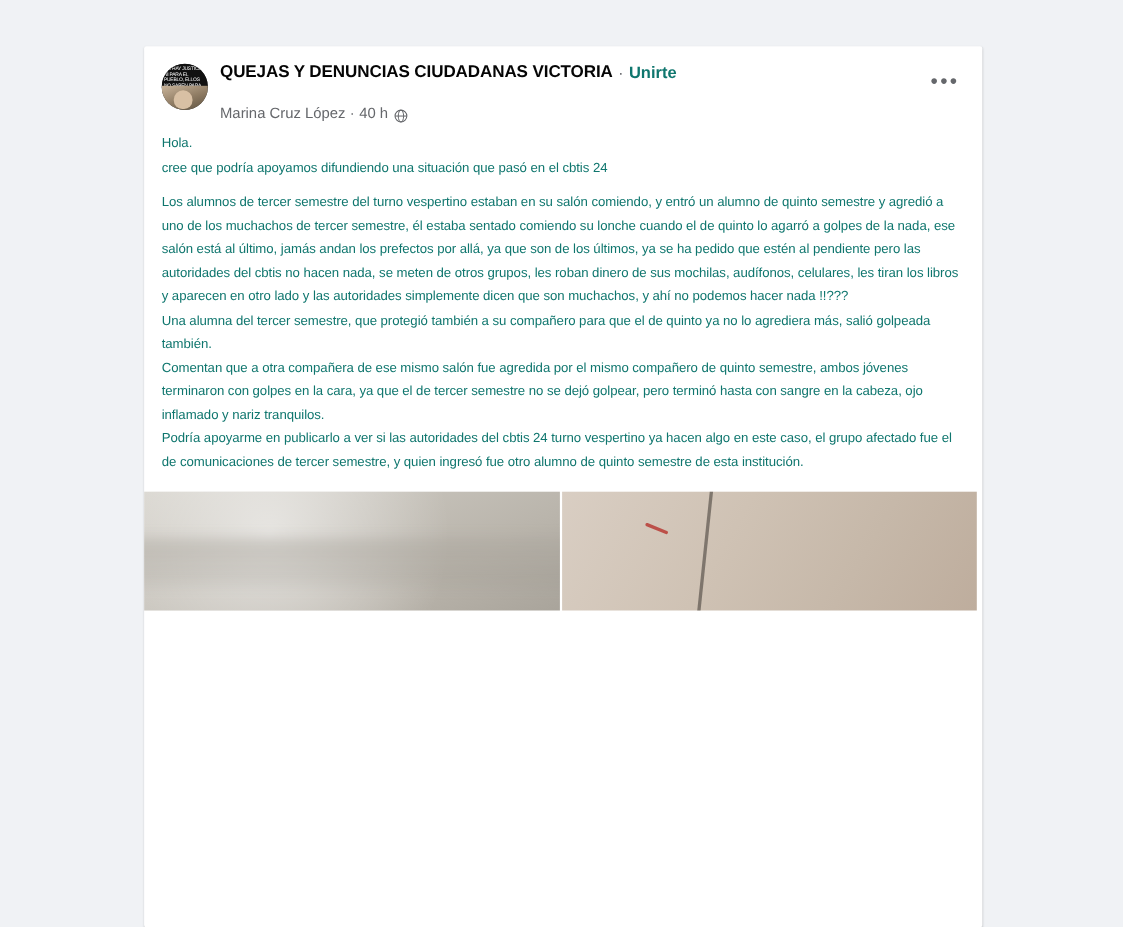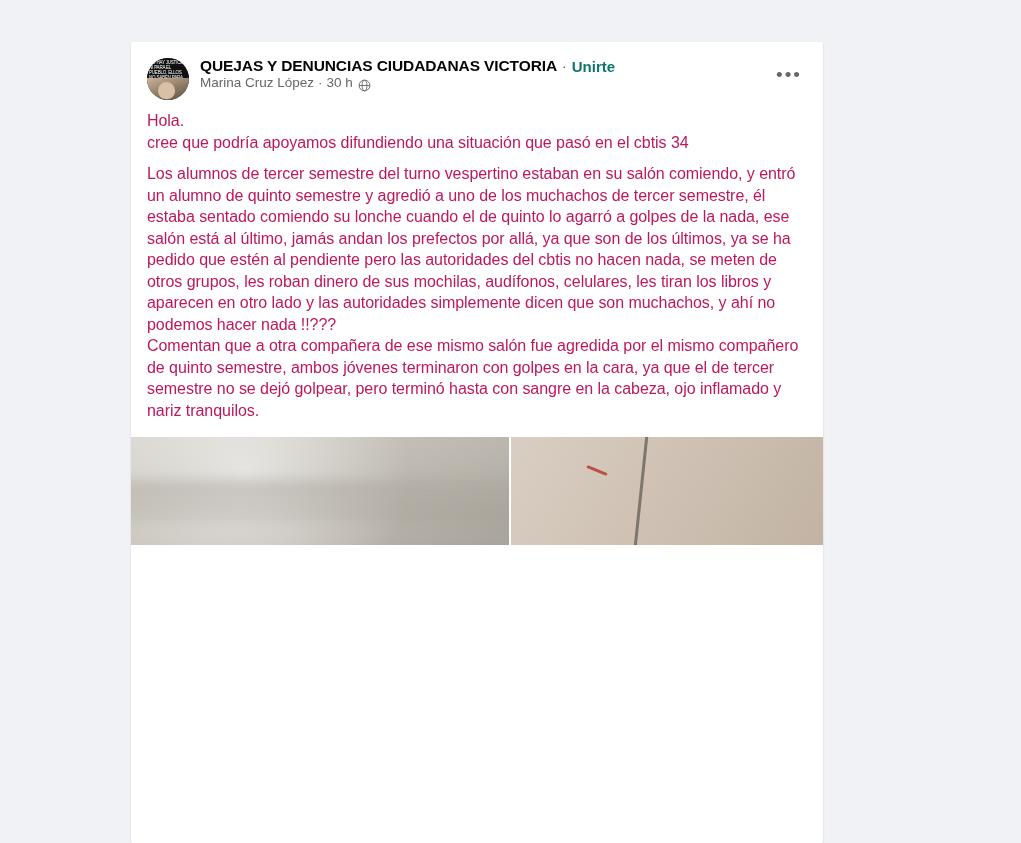--- a/index.html
+++ b/index.html
@@ -16,21 +16,21 @@
   .page {
     width: 1021px;
     height: 843px;
     position: relative;
     background: #f0f2f5;
   }
   .post-card {
     position: absolute;
     left: 131px;
     top: 42px;
-    width: 692px;
+    width: 762px;
     min-height: 801px;
     background: #ffffff;
     box-shadow: 0 1px 2px rgba(0,0,0,0.15);
     border-radius: 2px;
     overflow: hidden;
   }
   .post-header {
     display: flex;
     align-items: flex-start;
     padding: 14px 16px 0 16px;
@@ -97,22 +97,22 @@
     margin: 0 5px;
   }
   .join-link {
     color: #0f766e;
     font-size: 15px;
     font-weight: bold;
     cursor: pointer;
   }
   .line-2 {
     display: flex;
-    align-items: center;
-    margin-top: 0;
+    align-items: flex-end;
+    margin-top: 20px;
     white-space: nowrap;
   }
   .author {
     font-size: 13.5px;
     color: #65676b;
   }
   .meta-sep {
     color: #65676b;
     font-size: 13.5px;
     margin: 0 4px;
@@ -139,22 +139,22 @@
     align-items: center;
     justify-content: center;
     cursor: pointer;
     letter-spacing: 2px;
     color: #65676b;
     font-size: 19px;
     line-height: 10px;
   }
   .post-body {
     padding: 10px 16px 0 16px;
-    color: #be185d;
-    font-size: 16px;
+    color: #0f766e;
+    font-size: 12px;
     line-height: 21.5px;
     letter-spacing: -0.05px;
   }
   .post-body p {
     margin: 0 0 0 0;
   }
   .para-gap {
     height: 10px;
   }
   .photo-grid {
@@ -225,40 +225,42 @@
 
       <div class="header-text">
         <div class="line-1">
           <span class="group-name">QUEJAS Y DENUNCIAS CIUDADANAS VICTORIA</span>
           <span class="dot-sep">·</span>
           <span class="join-link">Unirte</span>
         </div>
         <div class="line-2">
           <span class="author">Marina Cruz López</span>
           <span class="meta-sep">·</span>
-          <span class="timestamp">30 h</span>
+          <span class="timestamp">40 h</span>
           <span class="globe-icon">
             <svg width="13" height="13" viewBox="0 0 16 16">
               <circle cx="8" cy="8" r="6.6" fill="none" stroke="#65676b" stroke-width="1.2"></circle>
               <ellipse cx="8" cy="8" rx="3" ry="6.6" fill="none" stroke="#65676b" stroke-width="1.1"></ellipse>
               <line x1="1.4" y1="8" x2="14.6" y2="8" stroke="#65676b" stroke-width="1.1"></line>
             </svg>
           </span>
         </div>
       </div>
 
       <div class="more-btn">•••</div>
     </div>
 
     <div class="post-body">
       <p>Hola.</p>
-      <p>cree que podría apoyamos difundiendo una situación que pasó en el cbtis 34</p>
+      <p>cree que podría apoyamos difundiendo una situación que pasó en el cbtis 24</p>
       <div class="para-gap"></div>
       <p>Los alumnos de tercer semestre del turno vespertino estaban en su salón comiendo, y entró un alumno de quinto semestre y agredió a uno de los muchachos de tercer semestre, él estaba sentado comiendo su lonche cuando el de quinto lo agarró a golpes de la nada,  ese salón está al último, jamás andan los prefectos  por allá, ya que son de los últimos, ya se ha pedido que estén al pendiente pero las autoridades del cbtis no hacen nada, se meten de otros grupos, les roban dinero de sus mochilas, audífonos, celulares, les tiran los libros y aparecen en otro lado y las autoridades simplemente dicen que son muchachos, y ahí no podemos hacer nada !!???</p>
+      <p>Una alumna del tercer semestre, que protegió también a su compañero para que el de quinto ya no lo agrediera más, salió golpeada también.</p>
       <p>Comentan que a otra compañera de ese mismo salón fue agredida por el mismo compañero de quinto semestre,  ambos jóvenes terminaron con golpes en la cara, ya que el de tercer semestre no se dejó golpear, pero terminó hasta con sangre en la cabeza, ojo inflamado y nariz tranquilos.</p>
+      <p>Podría apoyarme en publicarlo a ver si las autoridades del cbtis 24 turno vespertino ya hacen algo en este caso, el grupo afectado fue el de comunicaciones de tercer semestre, y quien ingresó fue otro alumno de quinto semestre  de  esta institución.</p>
     </div>
 
     <div class="photo-grid">
       <div class="photo photo-left"></div>
       <div class="photo photo-right"></div>
     </div>
 
   </div>
 </div>
 

